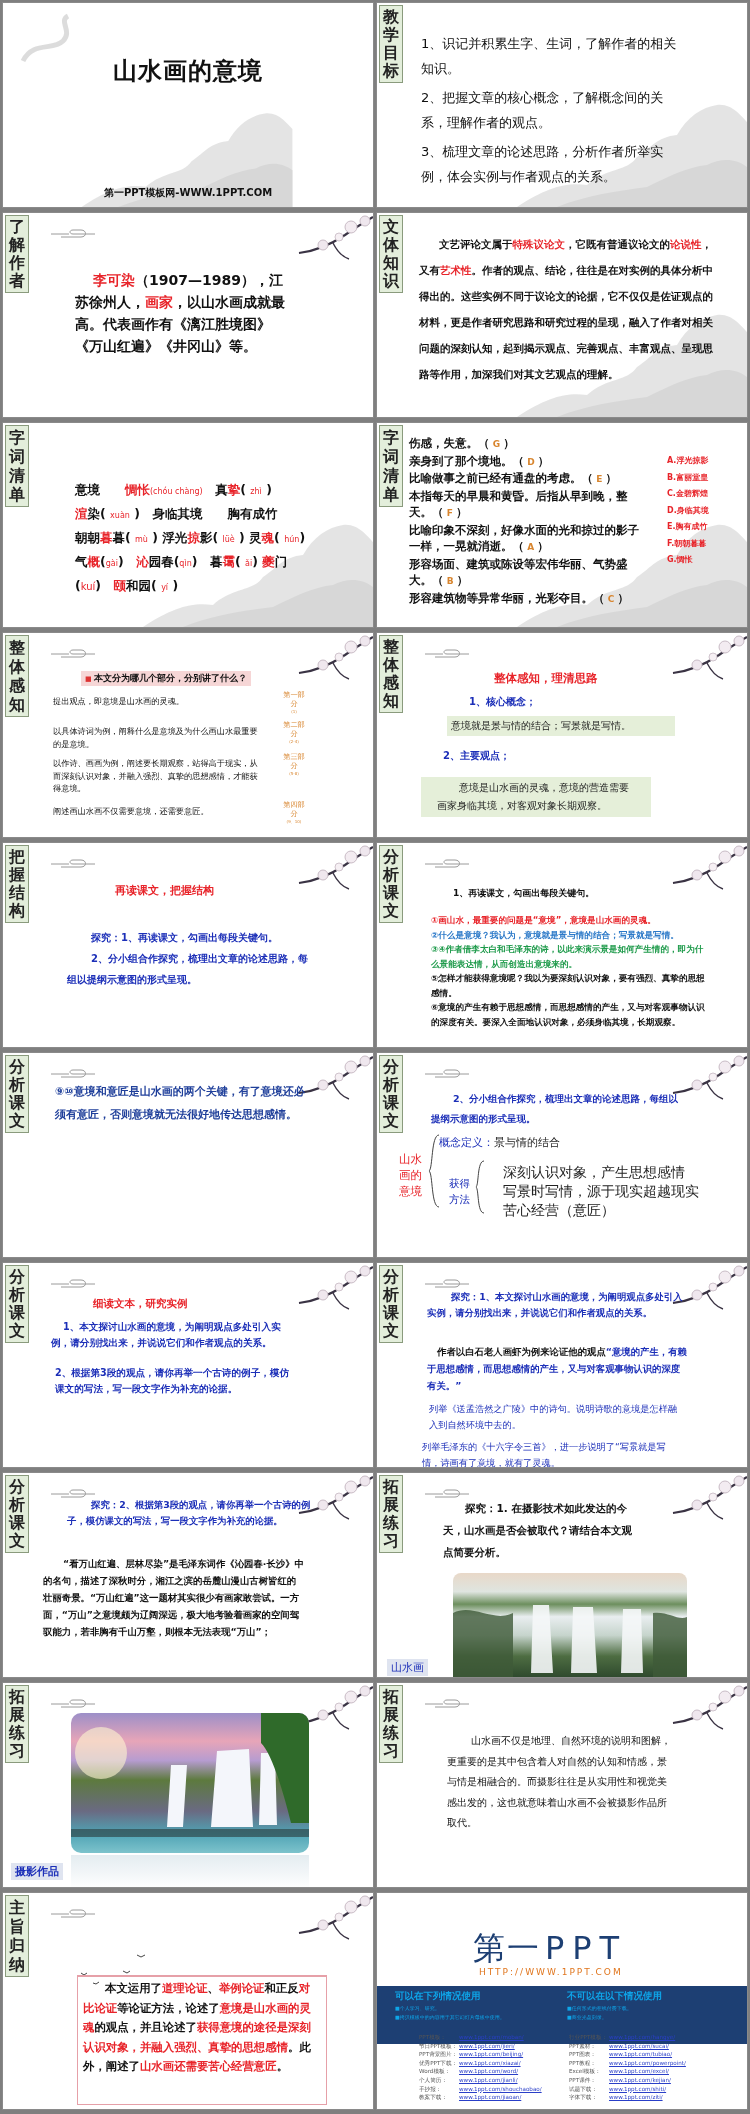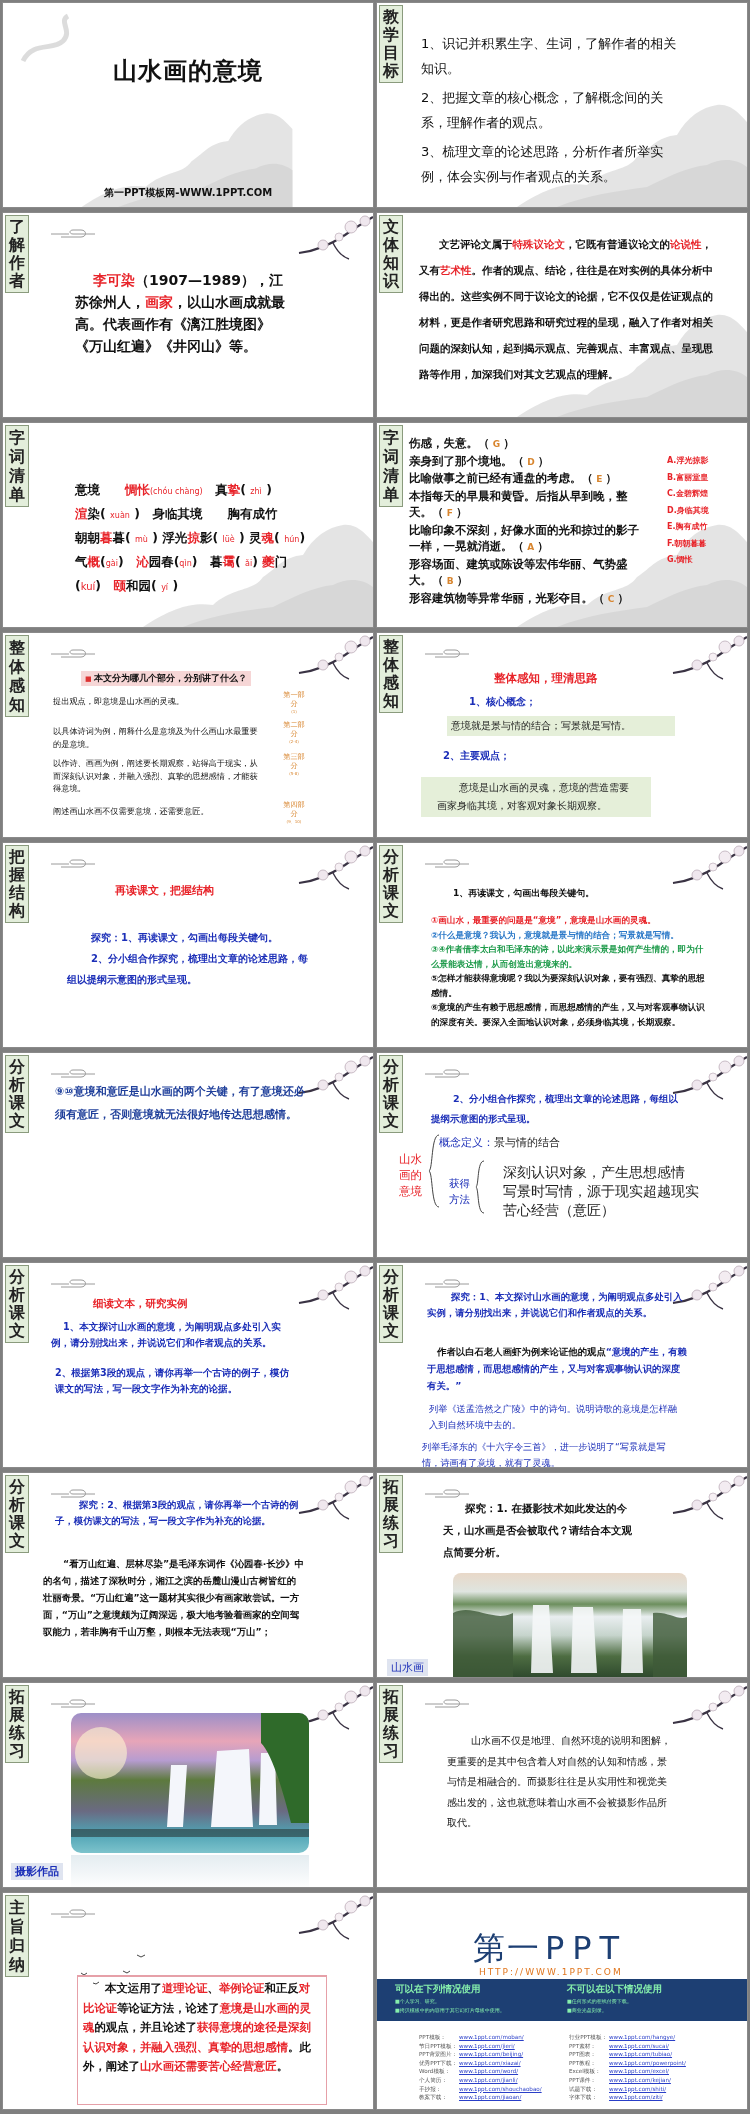--- a/index.html
+++ b/index.html
@@ -283,21 +283,21 @@
 </div>
 
 <div class="slide" style="left:2px;top:1472px;height:206px">
   <div class="tag">分析课文</div>
   <svg class="cloud">
         <use href="#cloud-sym"></use>
       </svg>
   <svg class="branch">
         <use href="#branch-sym"></use>
       </svg>
-  <div class="body b blue" style="left:52px;top:24px;width:262px;font-size:9.4px;line-height:16px"><span style="padding-left:24px"></span><span>探究：2、根据第3段的观点，请你再举一个古诗的例子，模仿课文的写法，写一段文字作为补充的论据。</span></div>
+  <div class="body b blue" style="left:64px;top:24px;width:262px;font-size:9.4px;line-height:16px"><span style="padding-left:24px"></span><span>探究：2、根据第3段的观点，请你再举一个古诗的例子，模仿课文的写法，写一段文字作为补充的论据。</span></div>
   <div class="body b" style="left:40px;top:82px;width:262px;font-size:9.4px;line-height:17px;color:#111"><span style="padding-left:20px"></span><span>“看万山红遍、层林尽染”是毛泽东词作《沁园春·长沙》中的名句，描述了深秋时分，湘江之滨的岳麓山漫山古树皆红的壮丽奇景。“万山红遍”这一题材其实很少有画家敢尝试。一方面，“万山”之意境颇为辽阔深远，极大地考验着画家的空间驾驭能力，若非胸有千山万壑，则根本无法表现“万山”；</span></div>
 </div>
 
 <div class="slide" style="left:376px;top:1472px;height:206px">
   <div class="tag">拓展练习</div>
   <svg class="cloud">
         <use href="#cloud-sym"></use>
       </svg>
   <svg class="branch">
         <use href="#branch-sym"></use>
@@ -355,21 +355,21 @@
   <svg class="body" style="left:66px;top:58px;width:80px;height:36px">
         <path d="M68 4 l4 2 l4 -2 M54 20 l4 2 l3 -2 M12 22 l3 2 l3 -2 M24 32 l3 1 l3 -2" stroke="#444" fill="none"></path>
       </svg>
   <div class="body" style="left:74px;top:82px;width:250px;height:130px;border:1px solid #e6a0a8;border-top:2px solid #e6a0a8"></div>
   <div class="body b" id="summary" style="left:80px;top:86px;width:236px;font-size:11.4px;line-height:19.5px;color:#111"><span style="padding-left: 22px;"></span><span>本文运用了</span><span style="color: rgb(232, 36, 42);">道理论证</span><span>、</span><span style="color: rgb(232, 36, 42);">举例论证</span><span>和正反</span><span style="color: rgb(232, 36, 42);">对比论证</span><span>等论证方法，论述了</span><span style="color: rgb(232, 36, 42);">意境是山水画的灵魂</span><span>的观点，并且论述了</span><span style="color: rgb(232, 36, 42);">获得意境的途径是深刻认识对象，并融入强烈、真挚的思想感情</span><span>。此外，阐述了</span><span style="color: rgb(232, 36, 42);">山水画还需要苦心经营意匠</span><span>。</span></div>
 </div>
 
 <div class="slide" style="left:376px;top:1892px;height:218px">
   <div class="body" style="left:96px;top:34px;font-size:32px;font-weight:normal;color:#1d3f73;letter-spacing:2px"><span>第一</span><span style="display:inline-block;width:4px"></span><span style="letter-spacing:8px">PPT</span></div>
   <div class="body" style="left:102px;top:74px;font-size:9px;color:#e0761e;letter-spacing:2px">HTTP://WWW.1PPT.COM</div>
-  <div class="body" style="left:0;top:86px;width:372px;height:42px;background:#1d3f73;color:#86efac">
+  <div class="body" style="left:0;top:93px;width:372px;height:58px;background:#1d3f73;color:#0ea5e9">
     <div style="position:absolute;left:18px;top:4px;font-size:9.5px;font-weight:bold">可以在下列情况使用</div>
     <div style="position:absolute;left:18px;top:18px;font-size:5px;line-height:9px">
       <p>■个人学习、研究。</p>
       <p>■拷贝模板中的内容用于其它幻灯片母板中使用。</p>
     </div>
     <div style="position:absolute;left:190px;top:4px;font-size:9.5px;font-weight:bold">不可以在以下情况使用</div>
     <div style="position:absolute;left:190px;top:18px;font-size:5px;line-height:9px">
       <p>■任何形式的在线付费下载。</p>
       <p>■商业光盘刻录。</p>
     </div>

